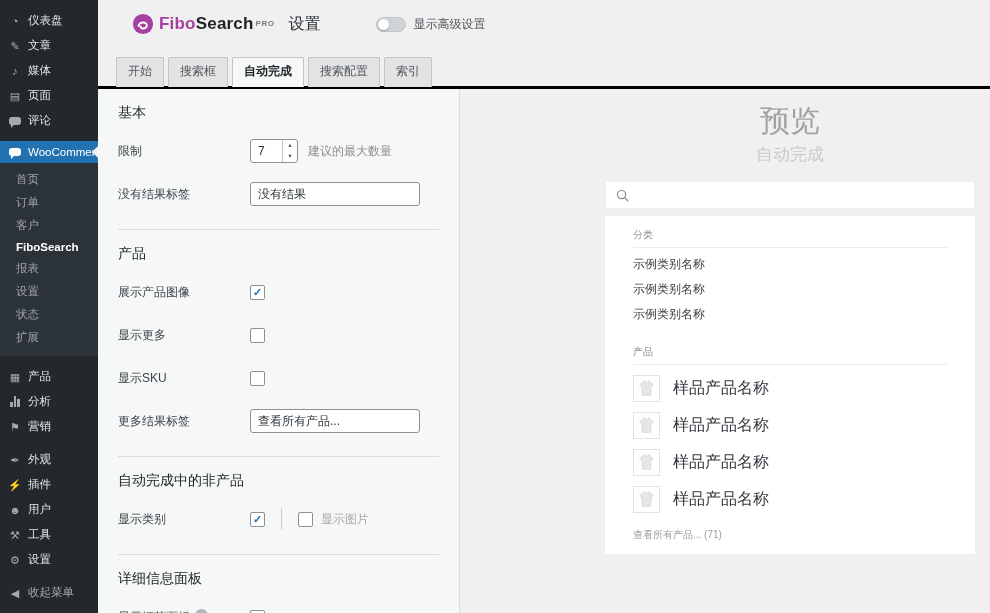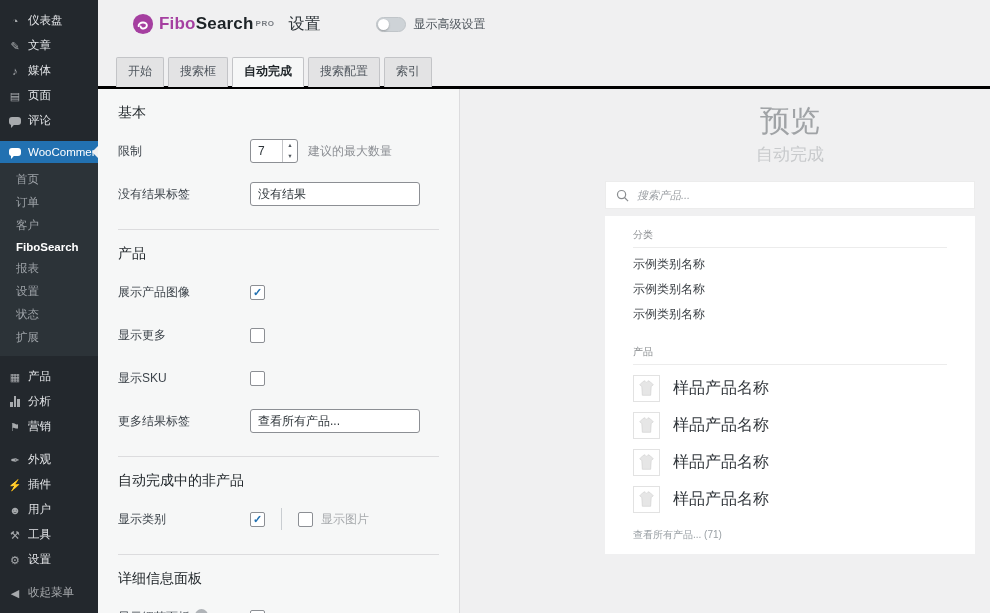--- a/index.html
+++ b/index.html
@@ -268,21 +268,20 @@
       <div class="preview-col">
         <div class="preview-inner">
           <div class="preview-title">预览</div>
           <div class="preview-subtitle">自动完成</div>
 
           <div class="search-bar">
             <svg width="13" height="13" viewBox="0 0 14 14">
               <circle cx="6" cy="6" r="4.4" fill="none" stroke="#8a8d90" stroke-width="1.3"></circle>
               <line x1="9.4" y1="9.4" x2="13" y2="13" stroke="#8a8d90" stroke-width="1.3"></line>
             </svg>
-            <input type="text" placeholder="搜索产品..." style="">
           </div>
 
           <div class="sugg-panel">
             <div class="ph">分类</div>
             <div class="cat-list">
               <div class="cat-item">示例类别名称</div>
               <div class="cat-item">示例类别名称</div>
               <div class="cat-item">示例类别名称</div>
             </div>
 

